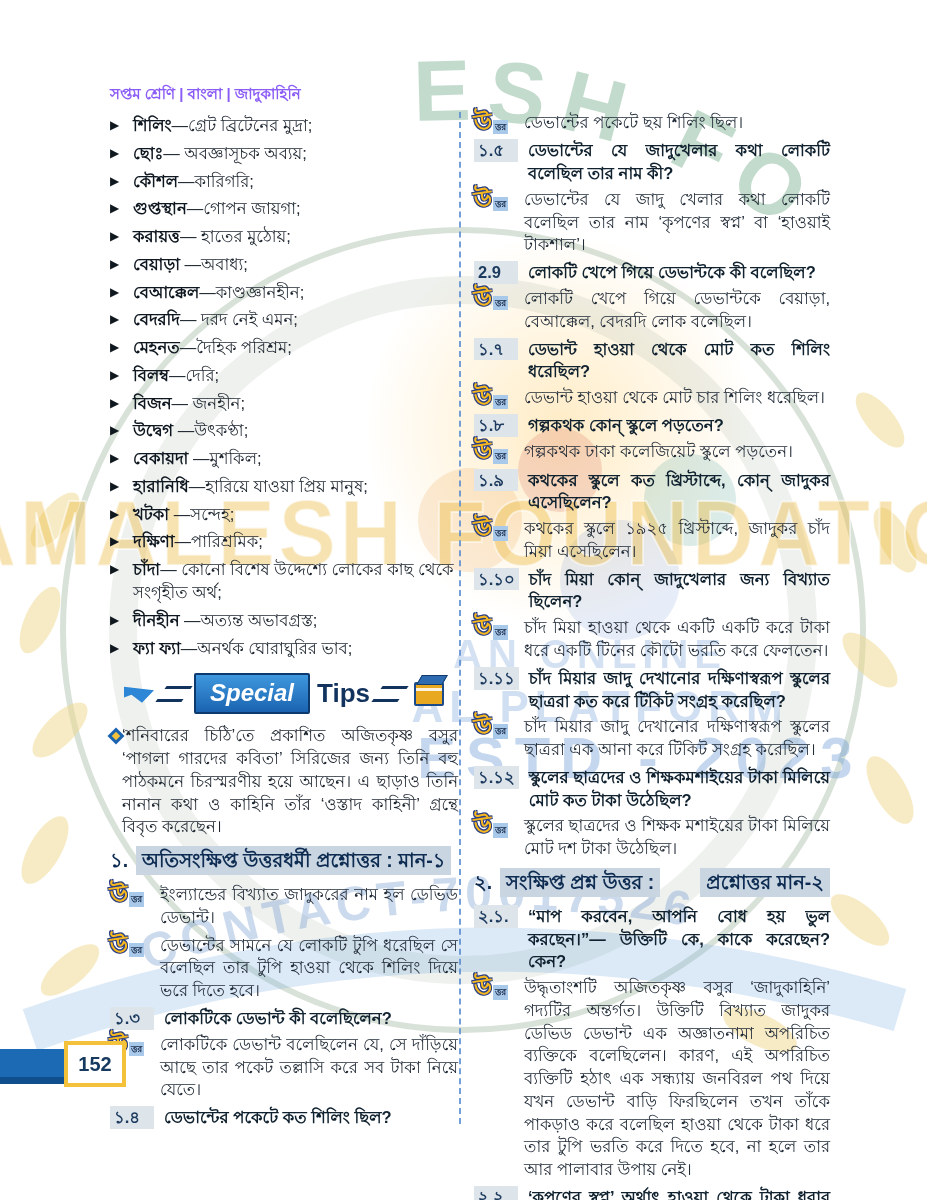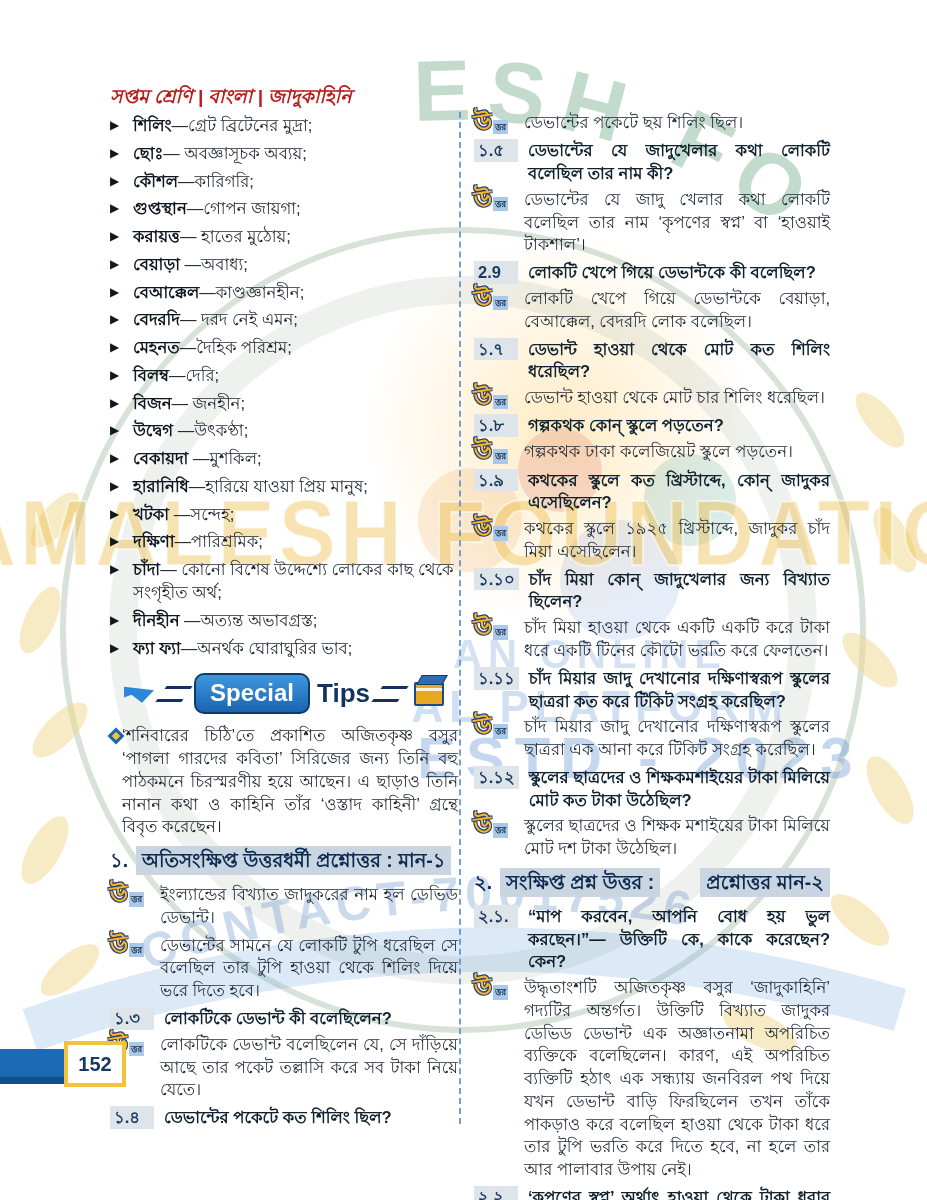--- a/index.html
+++ b/index.html
@@ -2,35 +2,35 @@
 <html><head>
 <meta charset="utf-8">
 <style>
   html,body{margin:0;padding:0;background:#ffffff;}
   .page{position:relative;width:927px;height:1200px;background:#ffffff;overflow:hidden;
         font-family:"Liberation Sans", sans-serif;color:#1c242e;}
   
   .wm{position:absolute;inset:0;z-index:0;pointer-events:none;}
   
   .content{position:relative;z-index:2;}
-  .page-header{position:absolute;left:110px;top:82px;font-size:19px;font-weight:bold;color:#b91c1c;font-style:italic;}
+  .page-header{position:absolute;left:110px;top:82px;font-size:15px;font-weight:bold;color:#8b5cf6;}
   .divider{position:absolute;left:459px;top:112px;height:1012px;border-left:2px dashed #5d8fd2;opacity:.85;}
   .col{position:absolute;font-size:16.5px;line-height:1.38;}
   .col-left{left:110px;top:114px;width:348px;}
   .col-right{left:474px;top:108px;width:356px;}
   
   .vocab-item{display:flex;gap:9px;margin-bottom:5px;}
   .tri{flex:0 0 14px;font-size:12px;color:#10181f;margin-top:3px;}
   .vocab-text b{color:#0f1720;text-align:right;}
   
   .tips-banner{display:flex;align-items:center;justify-content:center;gap:7px;margin:14px 0 10px 0;}
   .plane{width:30px;height:18px;background:#2e86d6;clip-path:polygon(0 10%,100% 30%,60% 100%,25% 55%,0 70%);}
   .swoosh{display:inline-block;width:26px;height:10px;border-top:3px solid #12335e;border-bottom:3px solid #12335e;transform:skewX(-35deg);}
-  .tips-pill{background:linear-gradient(#3f98de,#1a63b0);border:2px solid #0d3a6e;border-radius:10px;
-             padding:1px 14px 3px 14px;color:#fff;font-weight:bold;font-size:24px;}
+  .tips-pill{background:linear-gradient(#3f98de,#1a63b0);border:2px solid #0d3a6e;border-radius:2px;
+             padding:1px 14px 3px 14px;color:#fff;font-weight:bold;font-style:italic;font-size:24px;}
   .tips-word{color:#12335e;font-weight:bold;font-size:26px;}
   .book{position:relative;width:26px;height:20px;background:#e8a820;border:2px solid #1a4a8a;border-radius:2px;margin-left:4px;}
   .book:before{content:"";position:absolute;top:-9px;left:3px;width:24px;height:8px;background:#2e6bb0;transform:skewX(-30deg);border:1px solid #123a6e;}
   .book:after{content:"";position:absolute;top:4px;left:0;width:100%;height:3px;background:#fff;opacity:.85;}
   
   .tips-note{display:flex;margin-bottom:8px;}
   .diamond{flex:0 0 12px;width:12px;height:12px;background:#1a63b0;transform:rotate(45deg);margin-top:6px;position:relative;}
   .diamond:after{content:"";position:absolute;inset:3px;background:#f3c23a;}
   .tips-text{text-align:justify;}
   

